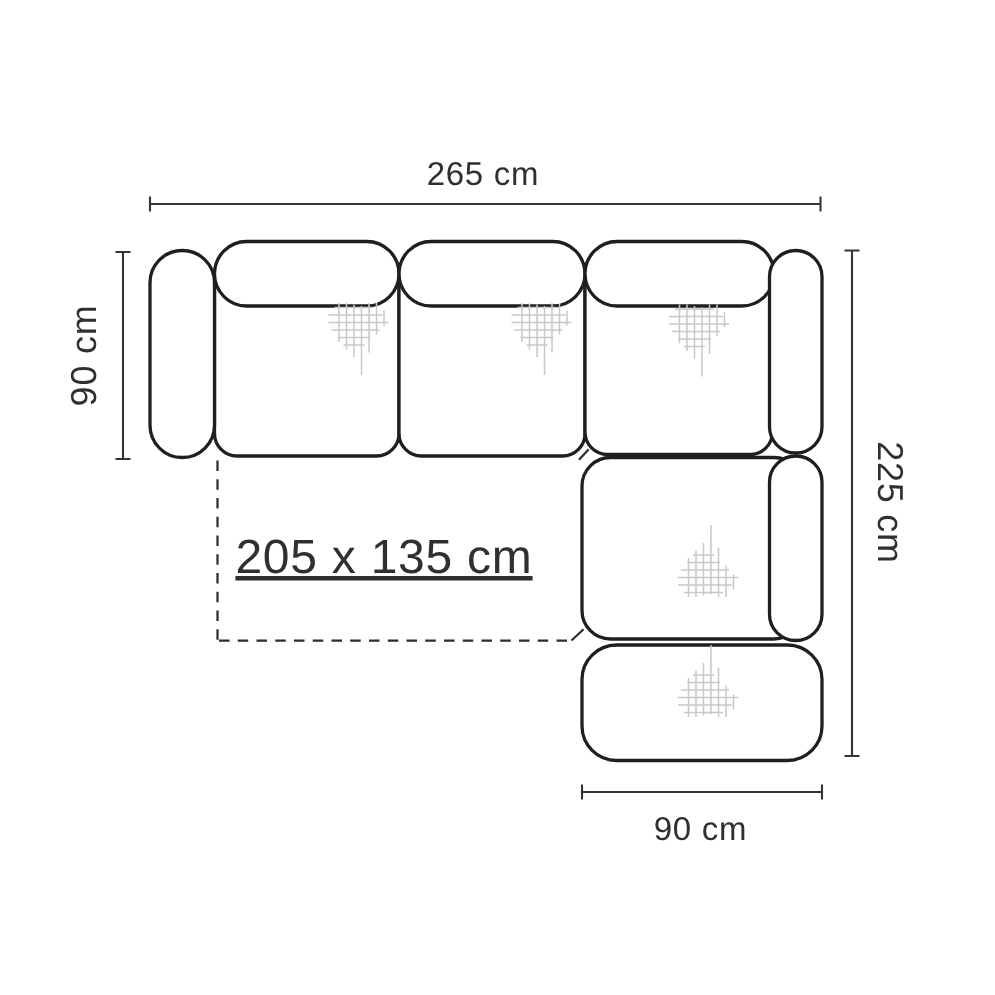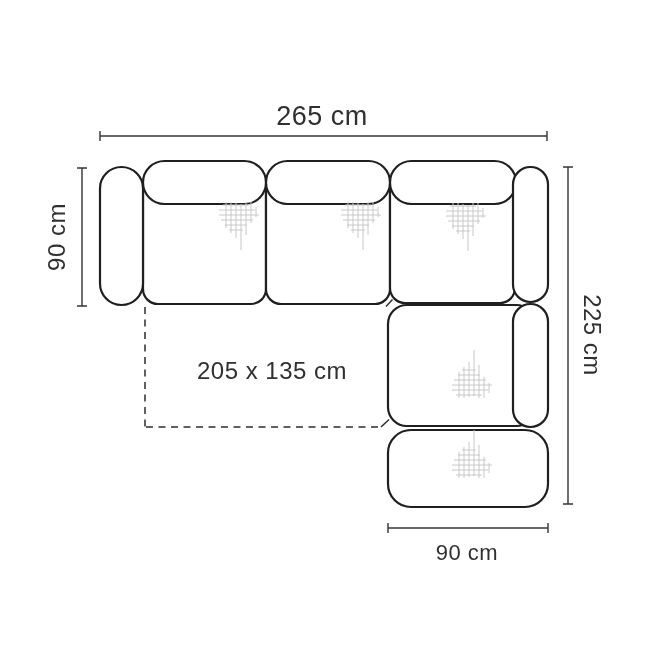--- a/index.html
+++ b/index.html
@@ -23,40 +23,41 @@
   .dim-label {
     position: absolute;
     color: #303030;
     white-space: nowrap;
     letter-spacing: 0.5px;
     line-height: 1;
   }
   .lbl-top {
     left: 322px;
     top: 116px;
-    font-size: 27px;
+    font-size: 22px;
     transform: translate(-50%, -50%);
   }
   .lbl-left {
     left: 57px;
     top: 237px;
     font-size: 24px;
     transform: translate(-50%, -50%) rotate(-90deg);
   }
   .lbl-right {
     left: 592px;
     top: 335px;
     font-size: 24px;
     transform: translate(-50%, -50%) rotate(90deg);
   }
   .lbl-sleep {
-    left: 272px;
+    left: 256px;
     top: 371px;
-    font-size: 24px;
+    font-size: 32px;
     transform: translate(-50%, -50%);
+    text-decoration: underline;
   }
   .lbl-bottom {
     left: 467px;
     top: 553px;
     font-size: 22px;
     transform: translate(-50%, -50%);
   }
 </style>
 </head>
 <body>

